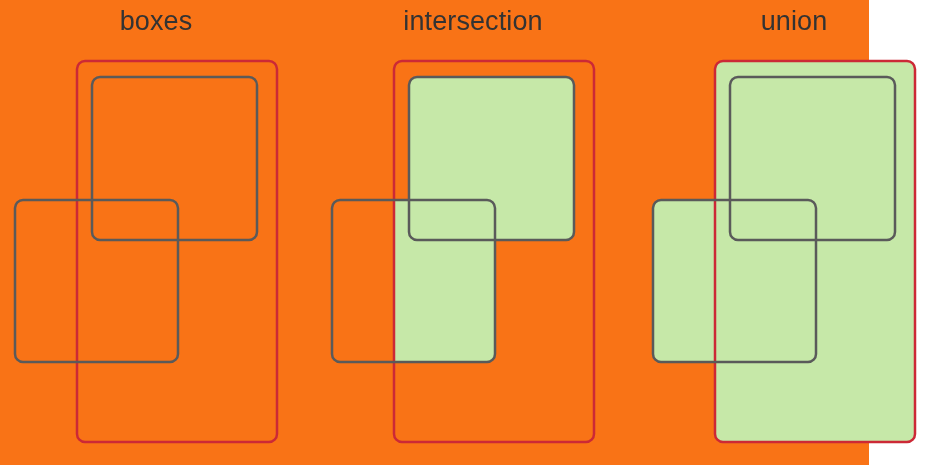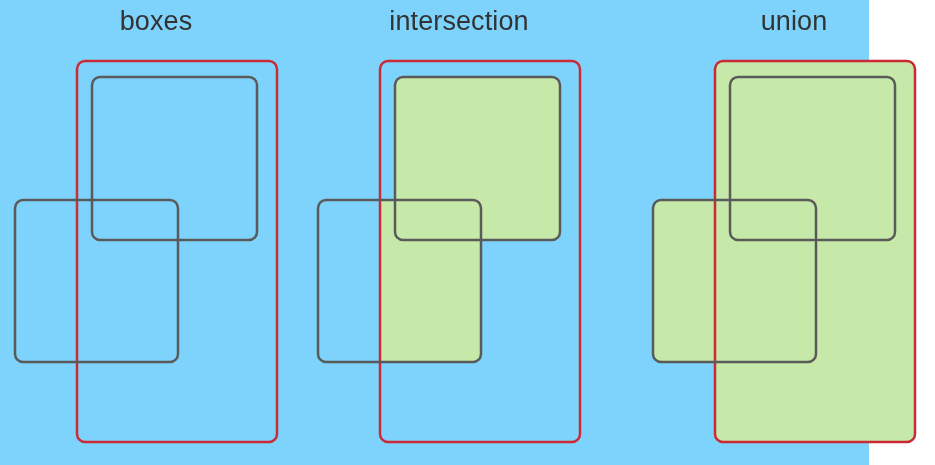--- a/index.html
+++ b/index.html
@@ -11,30 +11,30 @@
   body {
     width: 935px;
     height: 465px;
     font-family: "Liberation Sans", sans-serif;
     overflow: hidden;
   }
   #figure {
     position: relative;
     width: 869px;
     height: 465px;
-    background: #7dd3fc;
+    background: #f97316;
   }
   .panel {
     position: absolute;
     top: 0;
     width: 312px;
     height: 465px;
   }
   #panel-boxes        { left: 0px; }
-  #panel-intersection { left: 303px; }
+  #panel-intersection { left: 317px; }
   #panel-union        { left: 638px; }
 
   .panel-title {
     position: absolute;
     top: 5px;
     left: 0;
     width: 100%;
     text-align: center;
     font-family: "Liberation Sans", sans-serif;
     font-size: 27px;

